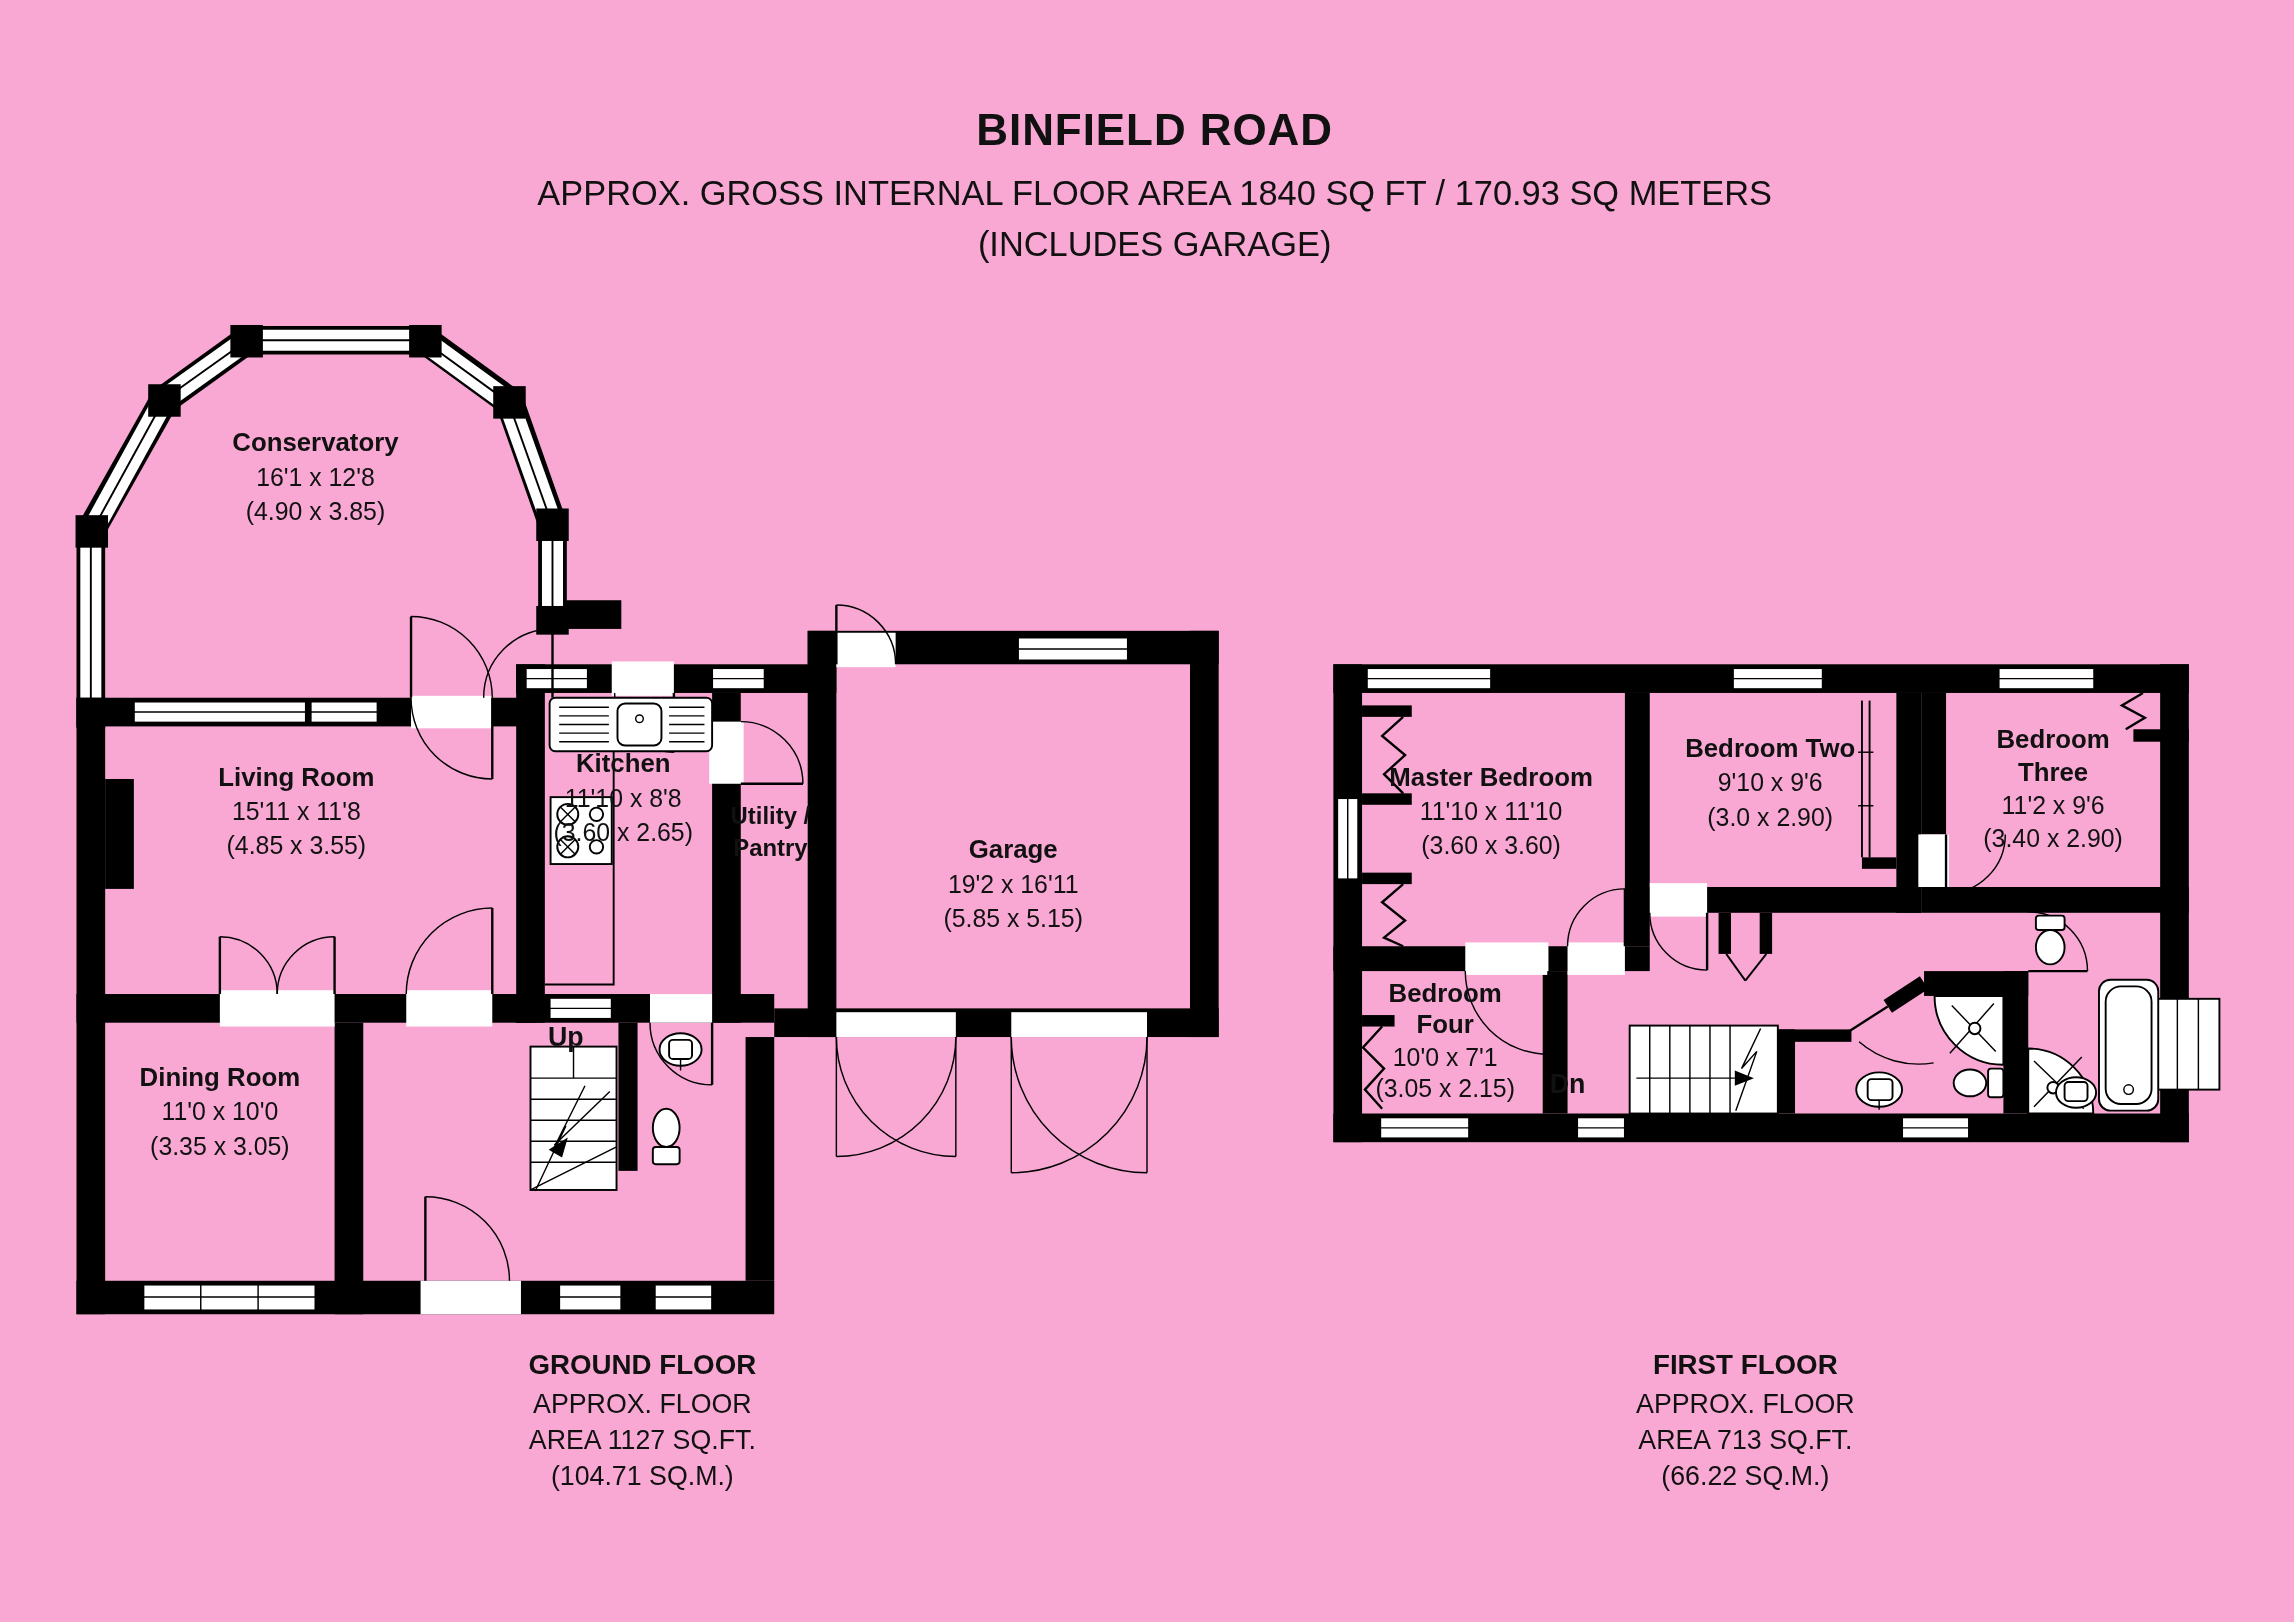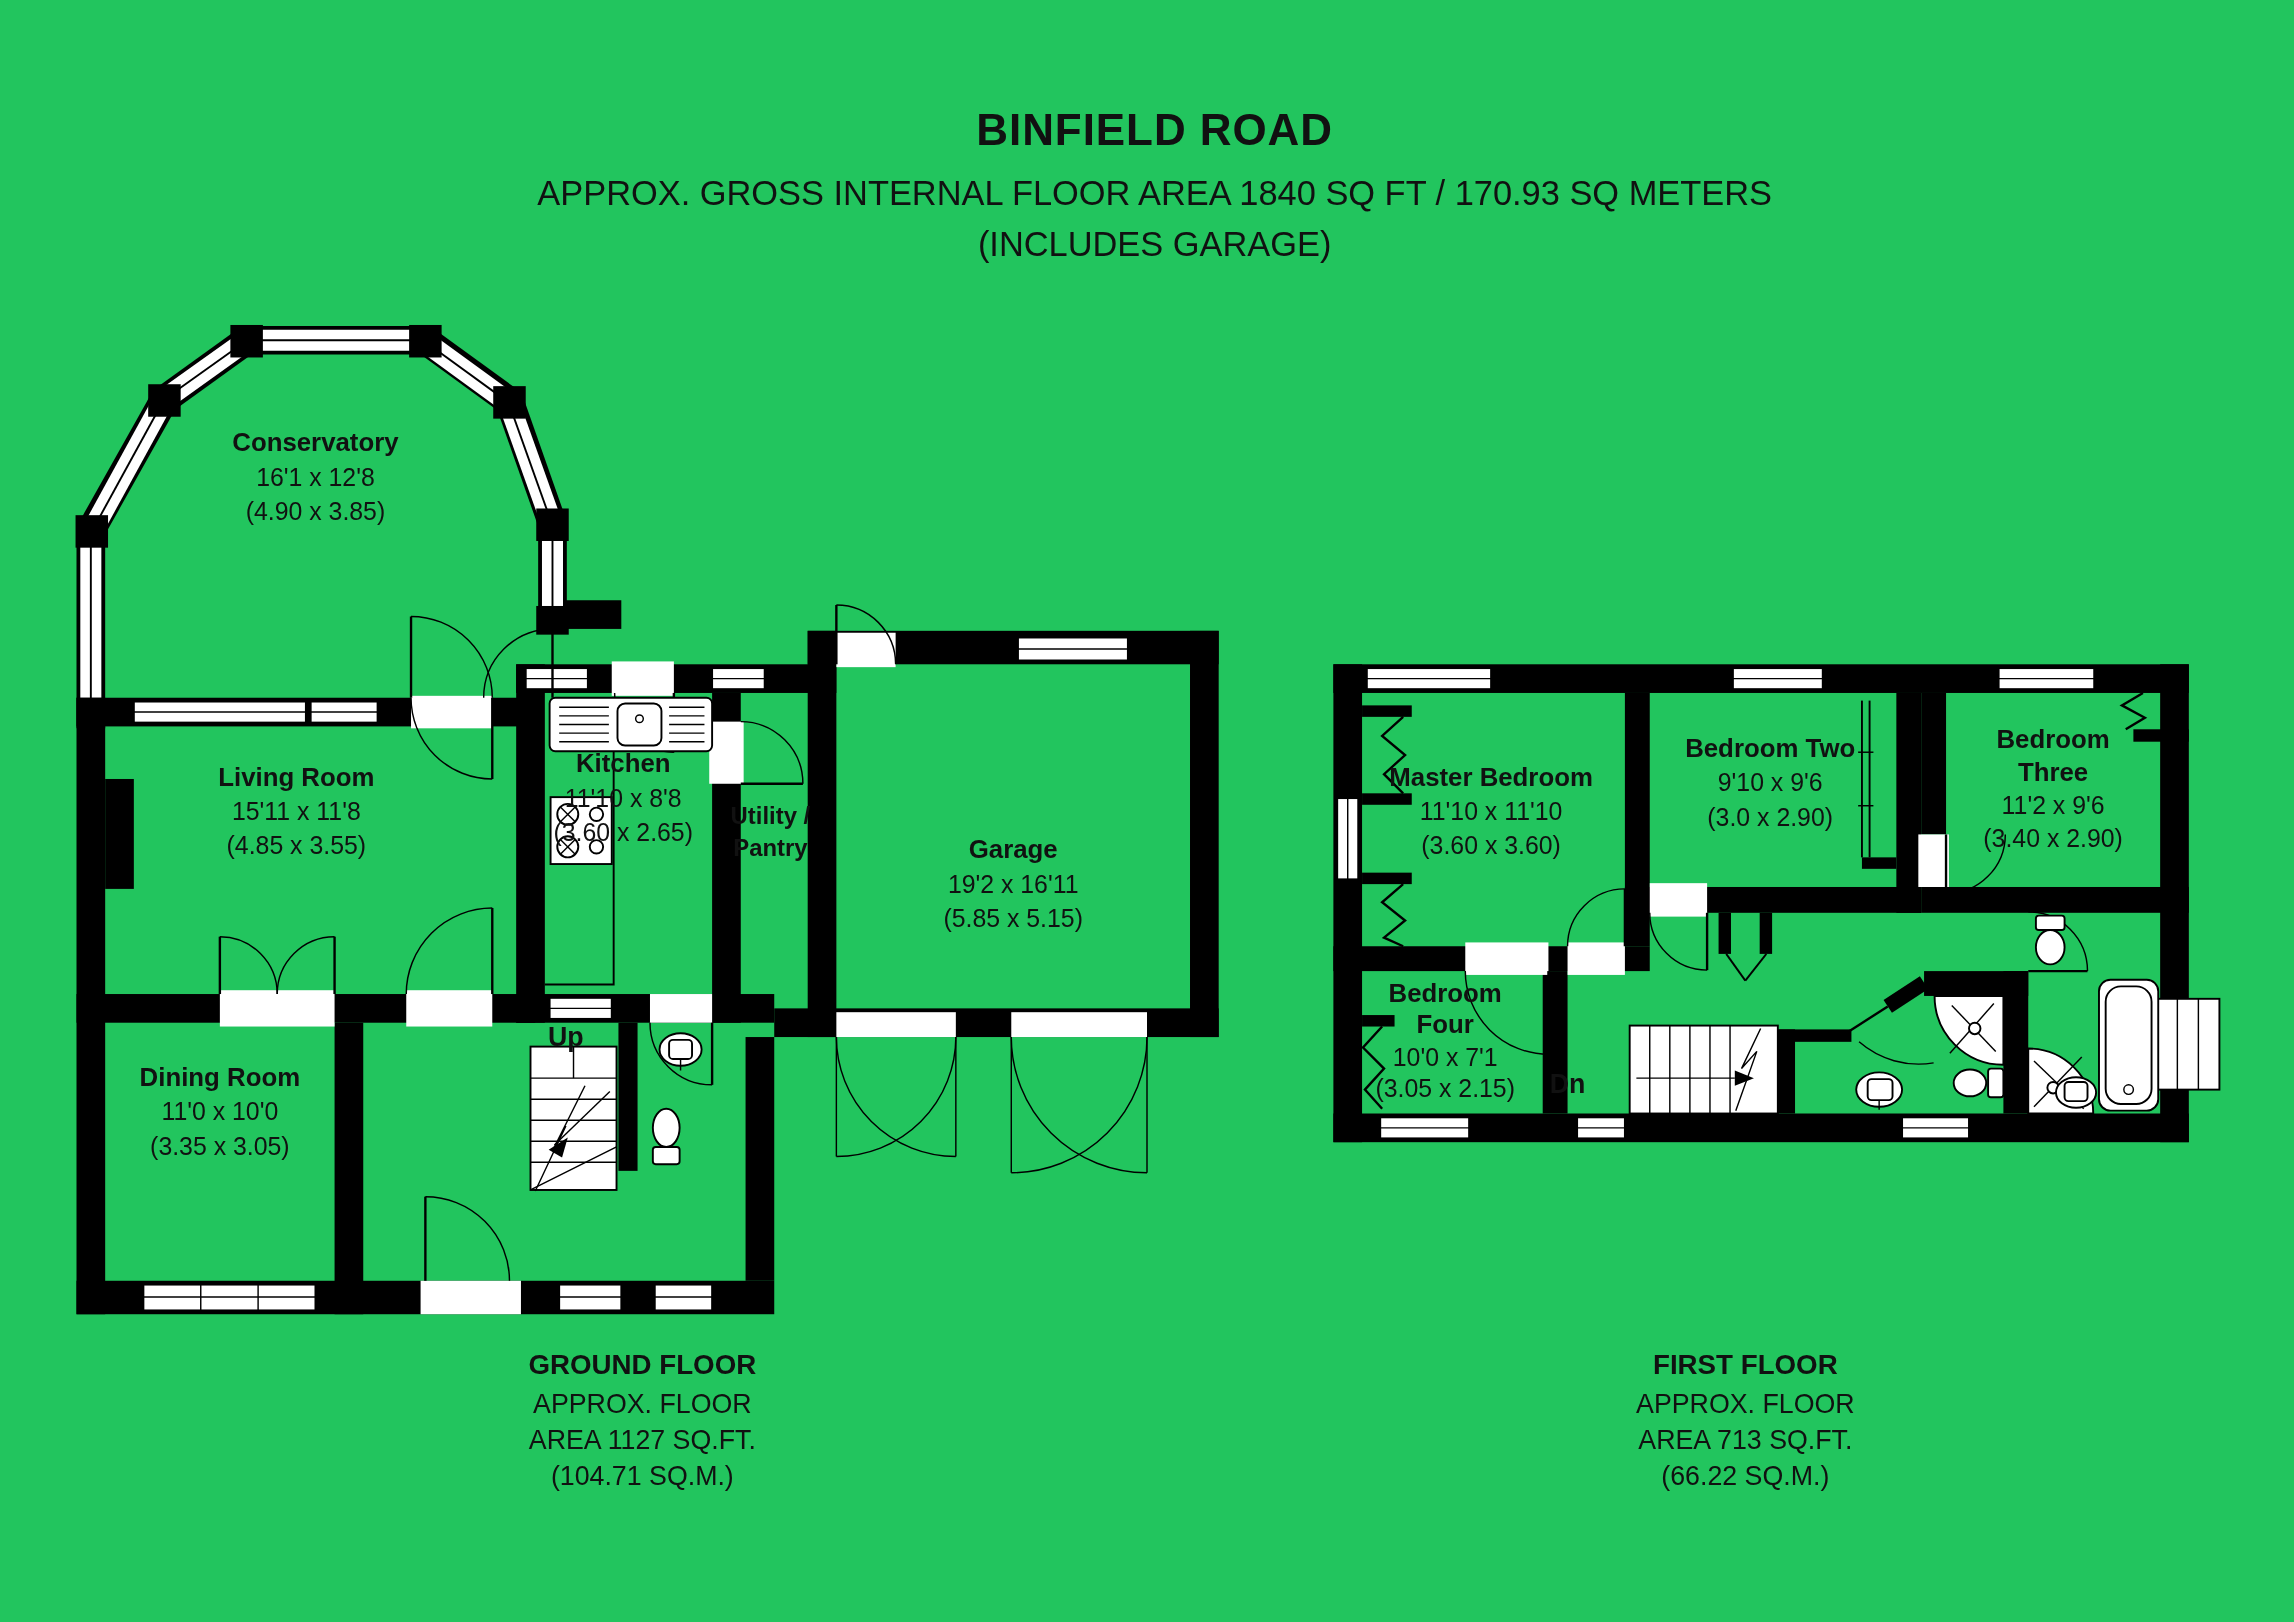--- a/index.html
+++ b/index.html
@@ -1,16 +1,16 @@
 <!DOCTYPE html>
 <html><head>
 <meta charset="utf-8">
 <style>
   html,body{margin:0;padding:0;background:#ffffff;}
-  .page{width:2294px;height:1622px;position:relative;background:#22c55e;font-family:"Liberation Sans",sans-serif;text-align:center;}
+  .page{width:2294px;height:1622px;position:relative;background:#f9a8d4;font-family:"Liberation Sans",sans-serif;text-align:center;}
   svg{position:absolute;top:0;left:0;}
   text{fill:#111;}
   .t-title{font-size:46px;font-weight:bold;letter-spacing:1px;}
   .t-sub{font-size:36px;}
   .room-name{font-size:27px;font-weight:bold;}
   .room-dim{font-size:26px;}
   .room-name-sm{font-size:25px;font-weight:bold;}
   .floor-name{font-size:29px;font-weight:bold;}
   .floor-sub{font-size:28px;}
   .stair-label{font-size:28px;font-weight:bold;}

